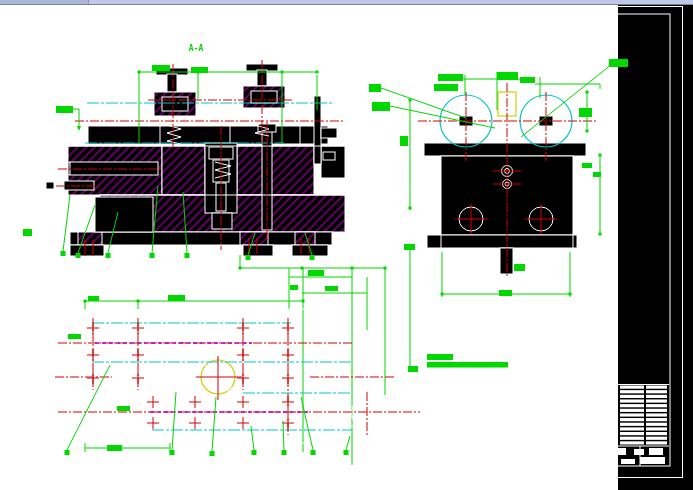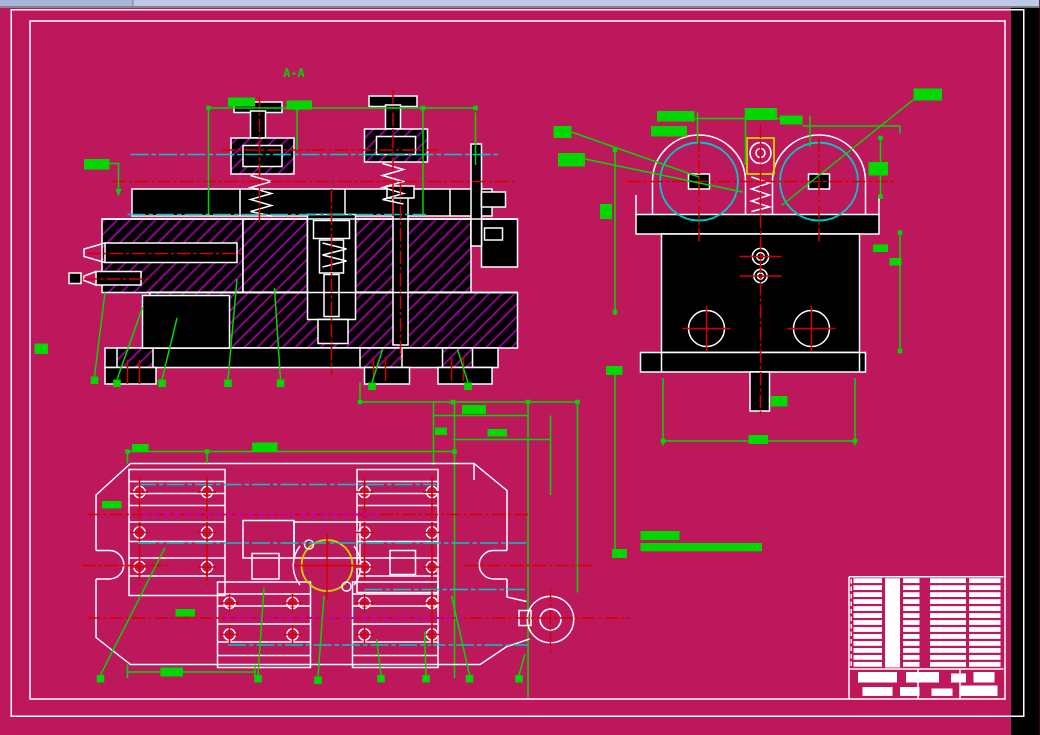--- a/index.html
+++ b/index.html
@@ -1,16 +1,16 @@
 <!DOCTYPE html>
 <html><head>
 <meta charset="utf-8">
 <style>
   html,body{margin:0;padding:0;background:#000;width:693px;height:490px;overflow:hidden}
-  #stage{position:relative;width:674px;height:490px;background:#be185d;font-family:"DejaVu Sans",sans-serif}
+  #stage{position:relative;width:618px;height:490px;background:#ffffff;font-family:"DejaVu Sans",sans-serif}
   #toolbar-strip{position:absolute;top:0;left:0;width:693px;height:4px;background:#bdc9e6;border-bottom:1px solid #7d828c}
   #toolbar-strip .seg{position:absolute;top:0;left:0;width:88px;height:4px;background:#a8b6da;border-right:1px solid #8a94ac}
   svg{position:absolute;top:0;left:0}
   .w{stroke:#ffffff;fill:none;stroke-width:1}
   .blk{fill:#000000;stroke:#ffffff;stroke-width:1}
   .wf{fill:#ffffff;stroke:none}
   .h{fill:url(#hp);stroke:#ffffff;stroke-width:1}
   .r{stroke:#d40000;fill:none;stroke-width:1;stroke-dasharray:9 2 2 2}
   .rs{stroke:#d40000;fill:none;stroke-width:1}
   .c{stroke:#00c8c8;fill:none;stroke-width:1;stroke-dasharray:12 2 3 2}

